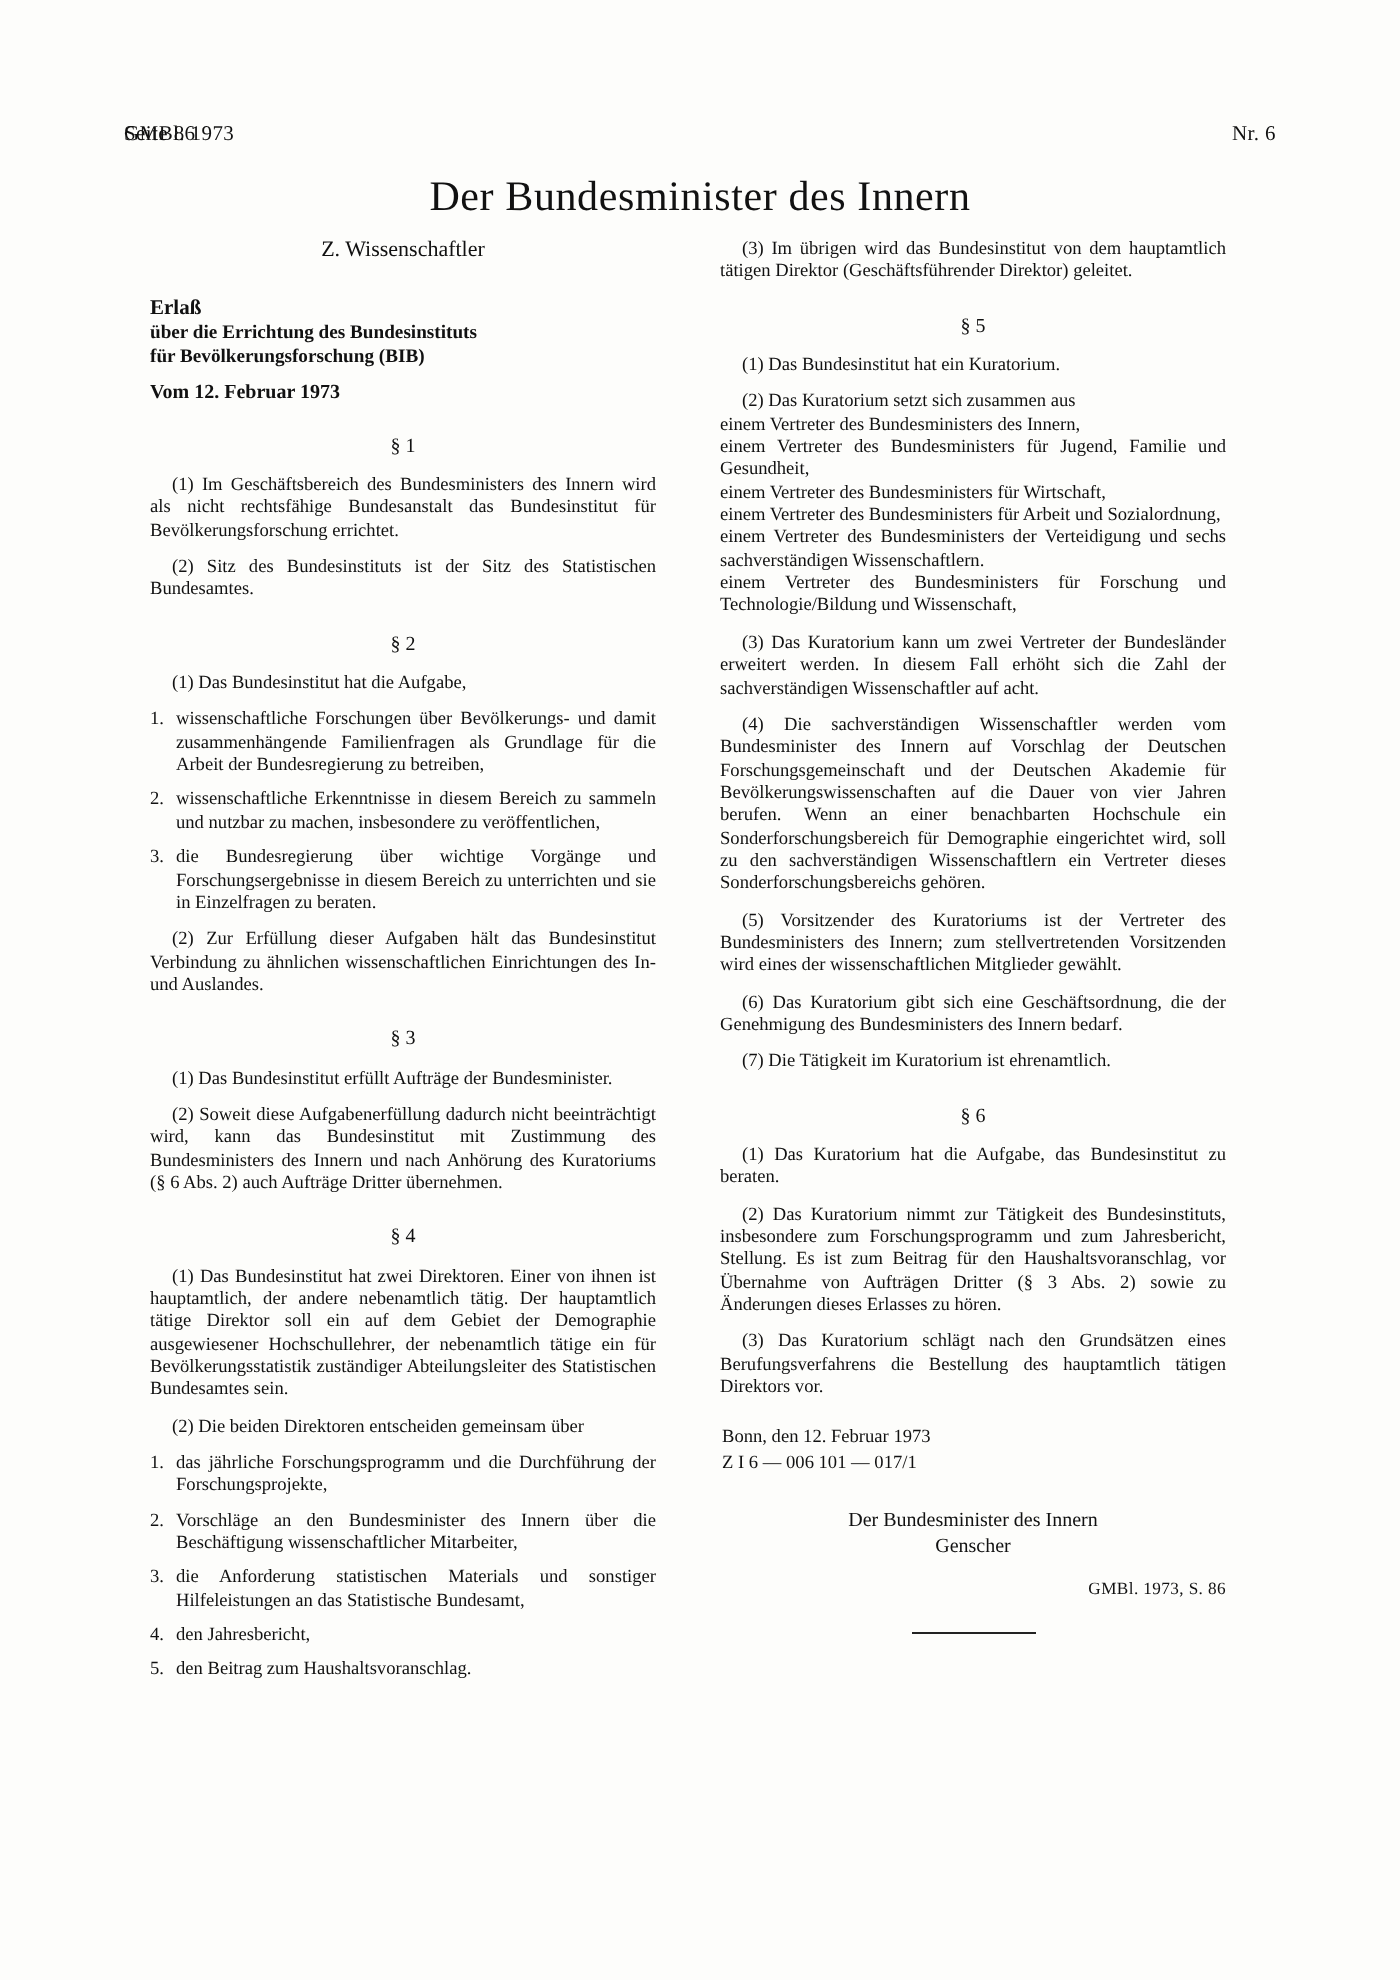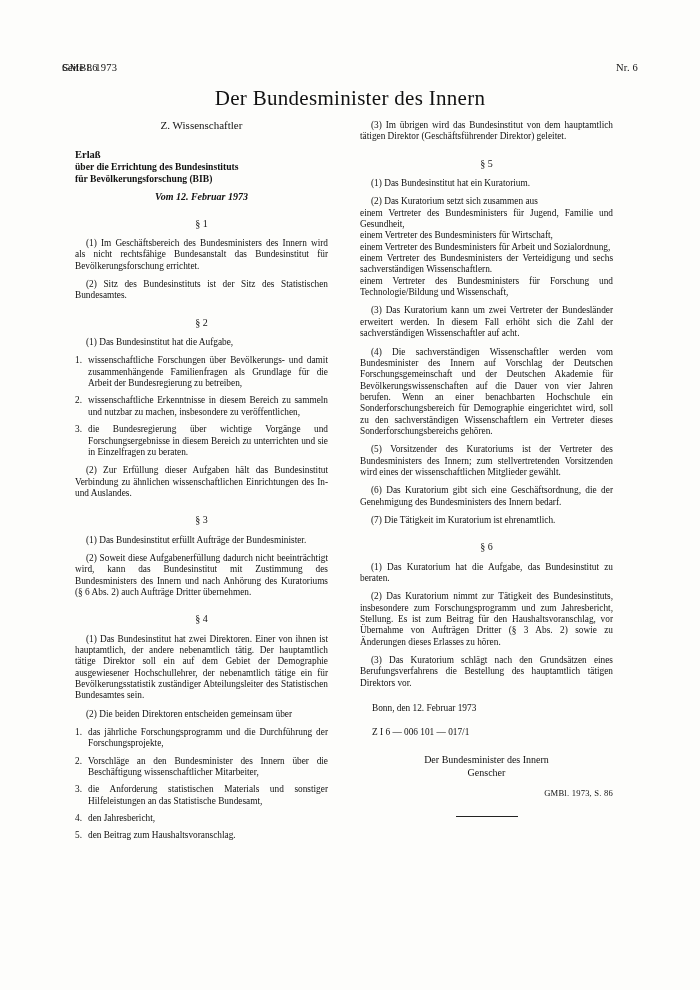--- a/index.html
+++ b/index.html
@@ -75,25 +75,23 @@
 
   .erlass-head {
     text-align: left;
     font-weight: bold;
     font-size: 9.6px;
     line-height: 12px;
     margin: 0 0 4px 0;
   }
   .erlass-head .l1 { font-size: 10.5px; }
   .erlass-date {
-    text-align: center;
     font-weight: bold;
     font-size: 10px;
     margin: 6px 0 0 0;
-    font-style: italic;
   }
 
   .para-sign {
     text-align: center;
     font-size: 10px;
     margin: 15px 0 9px 0;
   }
 
   p.t {
     margin: 0 0 7px 0;
@@ -127,21 +125,21 @@
     list-style: none;
   }
   .ministry-list li {
     text-align: justify;
     margin: 0;
   }
 
   
   .sigblock { margin-top: 14px; }
   .sig-place {
-    margin: 12px;
+    margin: 1px;
     text-align: left;
     line-height: 11.6px;
   }
   .sig-center {
     text-align: center;
     margin-top: 15px;
     line-height: 13px;
   }
   .sig-minister { font-size: 10px; }
   .sig-name { font-size: 10px; }
@@ -238,20 +236,21 @@
     </div>
 
     <div class="col col-right">
 
       <p class="t">(3) Im übrigen wird das Bundesinstitut von dem hauptamtlich tätigen Direktor (Geschäftsführender Direktor) geleitet.</p>
 
       <div class="para-sign">§ 5</div>
       <p class="t">(1) Das Bundesinstitut hat ein Kuratorium.</p>
       <p class="t noind" style="text-indent:11px;margin-bottom:0;">(2) Das Kuratorium setzt sich zusammen aus</p>
       <ul class="ministry-list">
+        <li>einem Vertreter des Bundesministers des Innern,</li>
         <li>einem Vertreter des Bundesministers für Jugend, Familie und Gesundheit,</li>
         <li>einem Vertreter des Bundesministers für Wirtschaft,</li>
         <li>einem Vertreter des Bundesministers für Arbeit und Sozialordnung,</li>
         <li>einem Vertreter des Bundesministers der Verteidigung und sechs sachverständigen Wissenschaftlern.</li>
         <li>einem Vertreter des Bundesministers für Forschung und Technologie/Bildung und Wissenschaft,</li>
       </ul>
       <p class="t">(3) Das Kuratorium kann um zwei Vertreter der Bundesländer erweitert werden. In diesem Fall erhöht sich die Zahl der sachverständigen Wissenschaftler auf acht.</p>
       <p class="t">(4) Die sachverständigen Wissenschaftler werden vom Bundesminister des Innern auf Vorschlag der Deutschen Forschungsgemeinschaft und der Deutschen Akademie für Bevölkerungswissenschaften auf die Dauer von vier Jahren berufen. Wenn an einer benachbarten Hochschule ein Sonderforschungsbereich für Demographie eingerichtet wird, soll zu den sachverständigen Wissenschaftlern ein Vertreter dieses Sonderforschungsbereichs gehören.</p>
       <p class="t">(5) Vorsitzender des Kuratoriums ist der Vertreter des Bundesministers des Innern; zum stellvertretenden Vorsitzenden wird eines der wissenschaftlichen Mitglieder gewählt.</p>
       <p class="t">(6) Das Kuratorium gibt sich eine Geschäftsordnung, die der Genehmigung des Bundesministers des Innern bedarf.</p>

